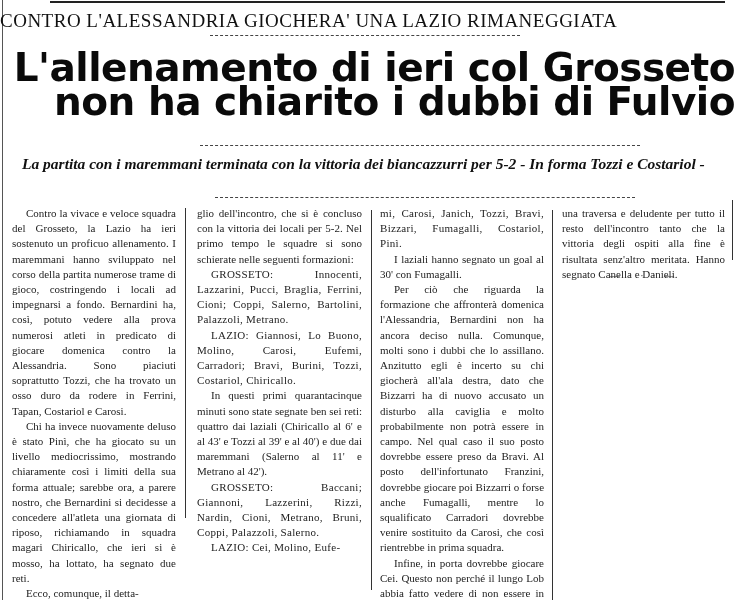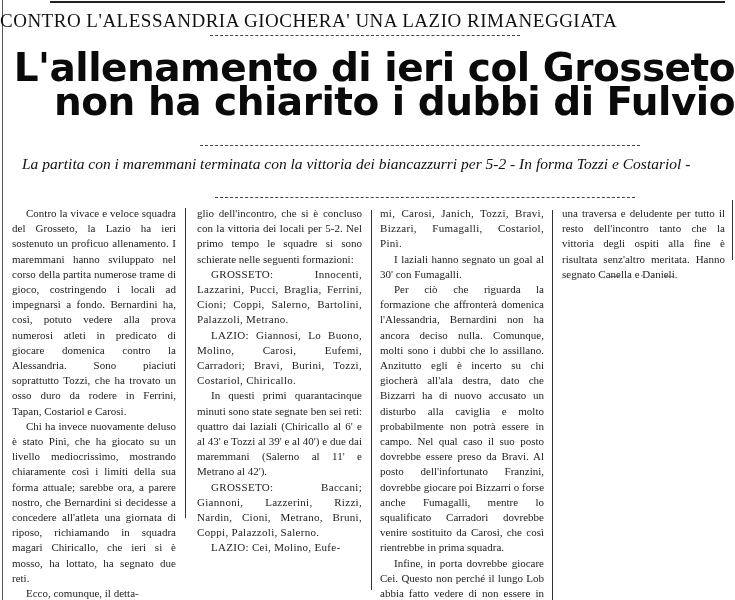--- a/index.html
+++ b/index.html
@@ -4,21 +4,21 @@
 <style>
   html, body { margin:0; padding:0; background:#ffffff; }
   body { width:735px; height:600px; position:relative; overflow:hidden; color:#111; font-family:"Liberation Serif", serif; }
   .topline { position:absolute; left:50px; right:10px; top:1px; border-top:2px solid #222; }
   .leftframe { position:absolute; left:2px; top:0; bottom:0; border-left:1px solid #555; }
   .kicker { position:absolute; left:0; width:735px; top:10px; text-align:left; font-family:"Liberation Serif", serif; font-size:19px; letter-spacing:0.5px; color:#111; }
   .rule { position:absolute; border-top:1px dashed #444; }
   .headline { position:absolute; left:0; width:735px; text-align:right; font-family:"DejaVu Sans", sans-serif; font-weight:bold; font-size:39px; letter-spacing:-0.5px; color:#0a0a0a; line-height:50px; }
   .h1 { top:43px; }
   .h2 { top:77px; }
-  .subhead { position:absolute; left:22px; width:700px; top:152px; font-family:"Liberation Serif", serif; font-style:italic; font-weight:normal; font-size:15.5px; line-height:23px; color:#111; }
+  .subhead { position:absolute; left:22px; width:700px; top:152px; font-family:"Liberation Serif", serif; font-style:italic; font-weight:bold; font-size:15.5px; line-height:23px; color:#111; }
   .col { position:absolute; top:206px; font-family:"Liberation Serif", serif; font-size:11px; line-height:15.2px; color:#222; text-align:justify; }
   .col p { margin:0; text-indent:14px; }
   .col p.noind { text-indent:0; }
   .col .sm { font-weight:normal; font-style:normal; letter-spacing:0.3px; }
   .c1 { left:12px; width:164px; }
   .c2 { left:197px; width:165px; }
   .c3 { left:380px; width:164px; }
   .c4 { left:562px; width:163px; }
   .vline { position:absolute; border-left:1px solid #333; }
   .endmark { position:absolute; left:610px; top:270px; font-size:10px; letter-spacing:3px; color:#333; }

